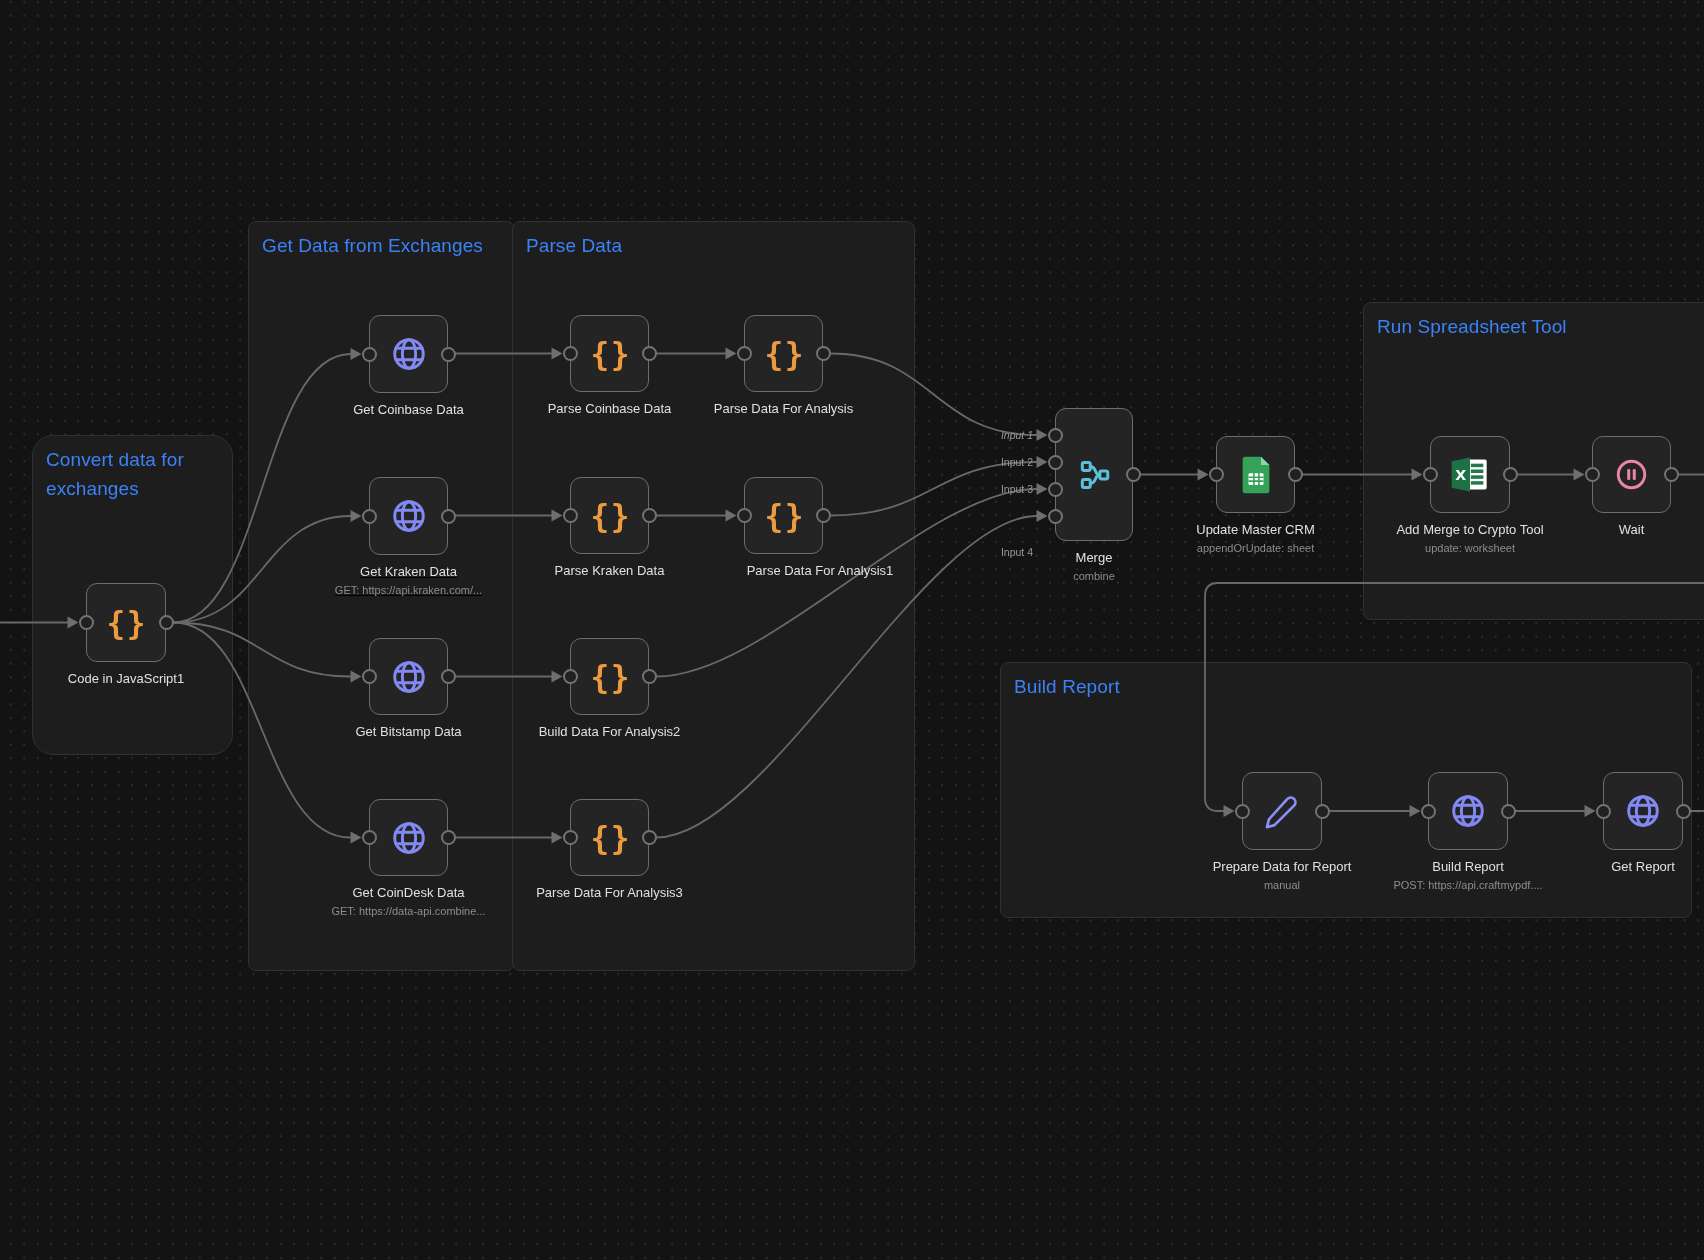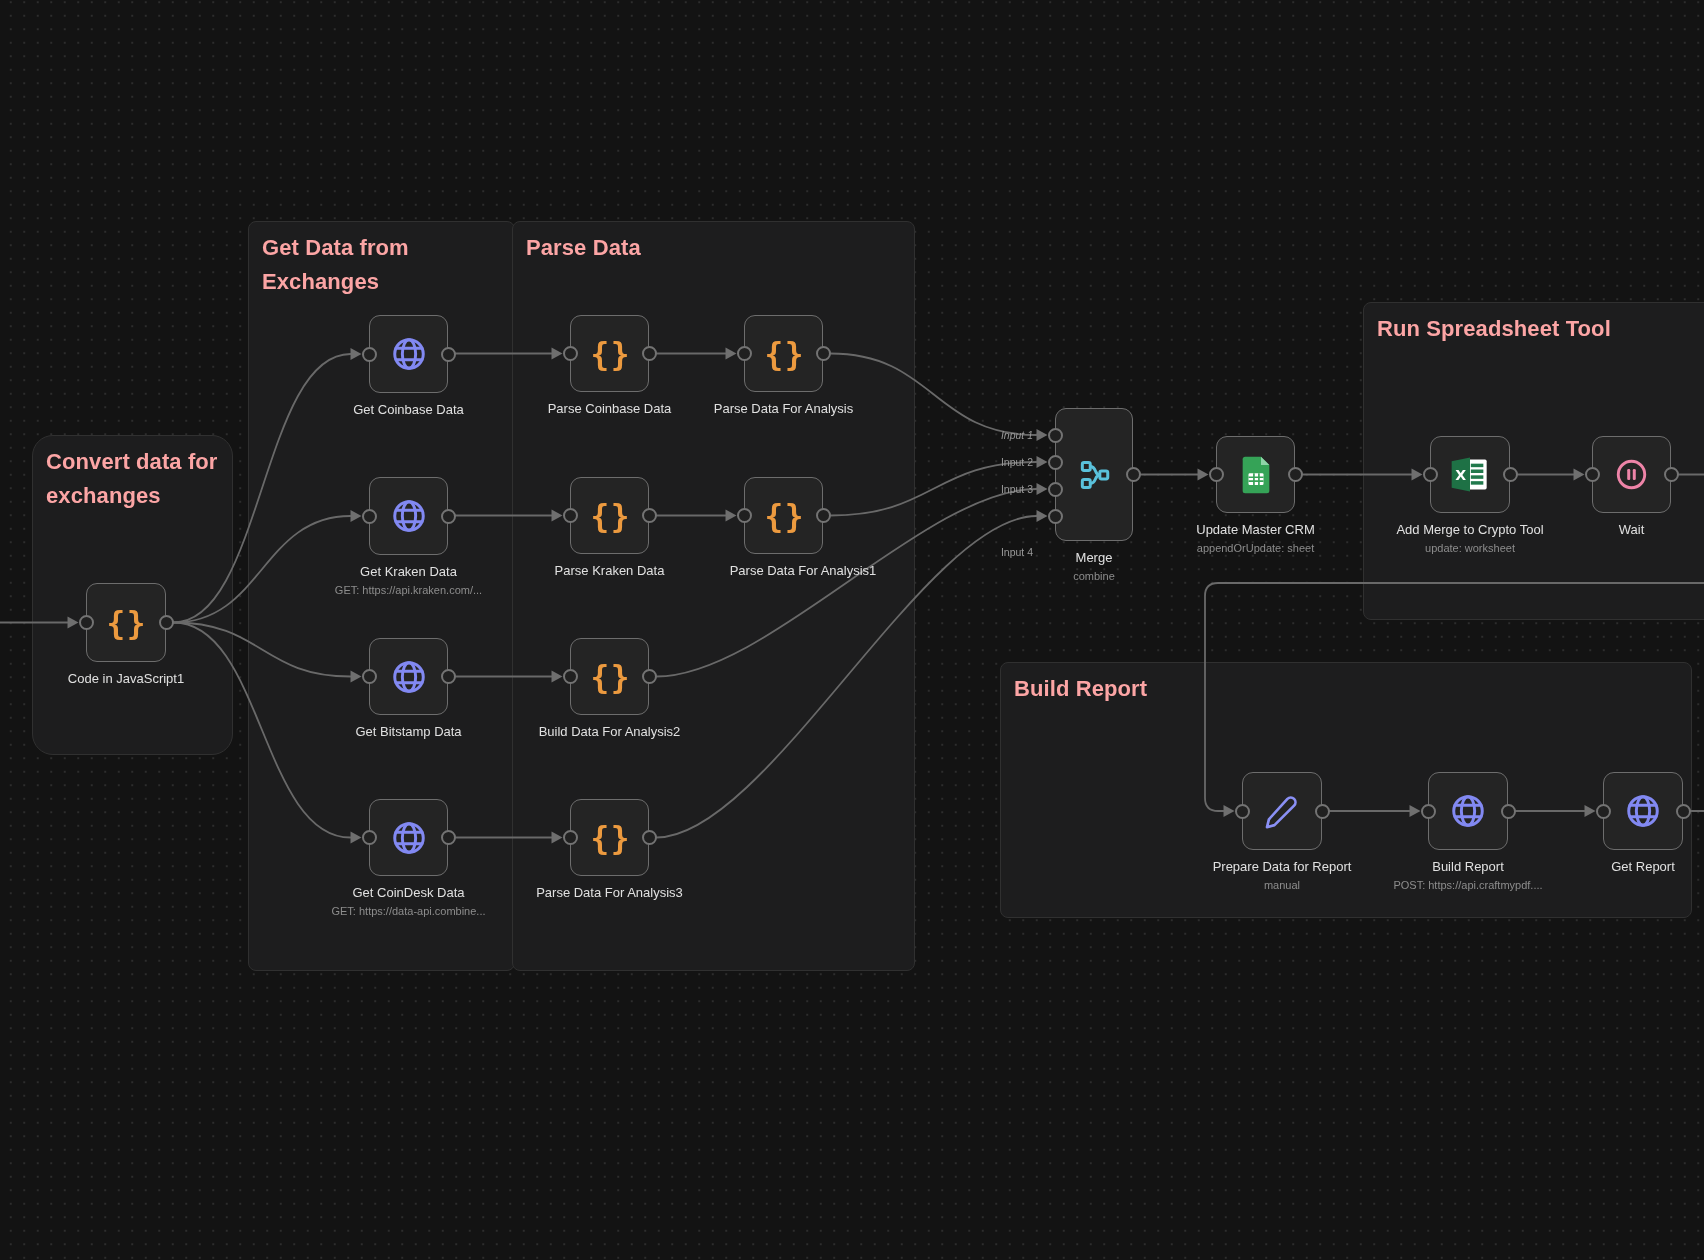--- a/index.html
+++ b/index.html
@@ -12,21 +12,21 @@
     position:absolute;inset:0;z-index:0;
     background-image:radial-gradient(circle,#2d2d2d 1.2px,transparent 1.4px);
     background-size:13.5px 13.5px;background-position:4px 9px;
   }
   .group{
     position:absolute;z-index:1;background:#1d1d1e;
     border:1px solid #303030;border-radius:8px;box-sizing:border-box;
   }
   .group-title{
     position:absolute;left:13px;top:9px;right:10px;
-    font-size:22px;font-weight:700;color:#fca5a5;line-height:1.55;letter-spacing:.1px;
+    font-size:19px;font-weight:400;color:#3b82f6;line-height:1.55;letter-spacing:.1px;
   }
   #edges{position:absolute;left:0;top:0;z-index:2;}
   .node{
     position:absolute;z-index:3;background:#242424;
     border:1.7px solid #6d6d6d;border-radius:11px;box-sizing:border-box;
     display:flex;align-items:center;justify-content:center;cursor:pointer;
   }
   .node .icon{display:flex;align-items:center;justify-content:center;width:100%;height:100%;}
   .node-caption{position:absolute;z-index:3;text-align:center;pointer-events:none;}
   .node-label{font-size:13px;color:#e0e0e0;line-height:1.25;}
@@ -139,21 +139,21 @@
       <span class="icon">
         <svg viewBox="0 0 48 48" width="42" height="42">
           <g fill="none" stroke="#8289f2" stroke-width="3.4" stroke-linecap="round">
             <circle cx="24" cy="24" r="16.3"></circle>
             <ellipse cx="24" cy="24" rx="7.6" ry="16.3"></ellipse>
             <path d="M9.2 17.5h29.6M9.2 30.5h29.6"></path>
           </g>
         </svg>
       </span>
     </div>
-    <div class="node-caption" style="left: 288.5px; top: 564px; width: 240px;">
+    <div class="node-caption" style="left: 288.5px; top: 564px; width: 240px; text-decoration: underline;">
       <div class="node-label">Get Kraken Data</div>
       <div class="node-sub">GET: https://api.kraken.com/...</div>
     </div>
     <div class="port" style="left: 361.5px; top: 508.5px;"></div>
     <div class="port" style="left: 440.5px; top: 508.5px;"></div>
     <div class="node" style="left: 369px; top: 638px; width: 79px; height: 77px;">
       <span class="icon">
         <svg viewBox="0 0 48 48" width="42" height="42">
           <g fill="none" stroke="#8289f2" stroke-width="3.4" stroke-linecap="round">
             <circle cx="24" cy="24" r="16.3"></circle>
@@ -225,21 +225,21 @@
     <div class="port" style="left: 562.5px; top: 508px;"></div>
     <div class="port" style="left: 641.5px; top: 508px;"></div>
     <div class="node" style="left: 744px; top: 477px; width: 79px; height: 77px;">
       <span class="icon">
         <svg viewBox="0 0 48 48" width="44" height="44">
           <text x="13" y="36" text-anchor="middle" font-size="34" font-weight="700" fill="#ec9a3f" font-family="DejaVu Sans Mono,monospace">{</text>
           <text x="35" y="36" text-anchor="middle" font-size="34" font-weight="700" fill="#ec9a3f" font-family="DejaVu Sans Mono,monospace">}</text>
         </svg>
       </span>
     </div>
-    <div class="node-caption" style="left: 683px; top: 563px; width: 240px;">
+    <div class="node-caption" style="left: 700px; top: 563px; width: 240px;">
       <div class="node-label">Parse Data For Analysis1</div>
     </div>
     <div class="port" style="left: 736.5px; top: 508px;"></div>
     <div class="port" style="left: 815.5px; top: 508px;"></div>
     <div class="node" style="left: 570px; top: 638px; width: 79px; height: 77px;">
       <span class="icon">
         <svg viewBox="0 0 48 48" width="44" height="44">
           <text x="13" y="36" text-anchor="middle" font-size="34" font-weight="700" fill="#ec9a3f" font-family="DejaVu Sans Mono,monospace">{</text>
           <text x="35" y="36" text-anchor="middle" font-size="34" font-weight="700" fill="#ec9a3f" font-family="DejaVu Sans Mono,monospace">}</text>
         </svg>

